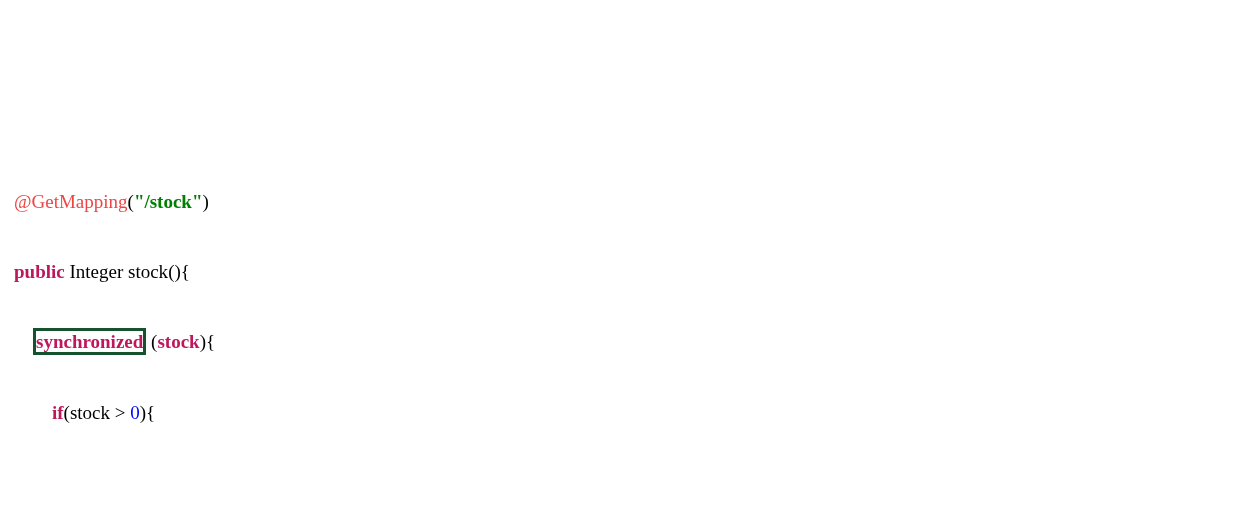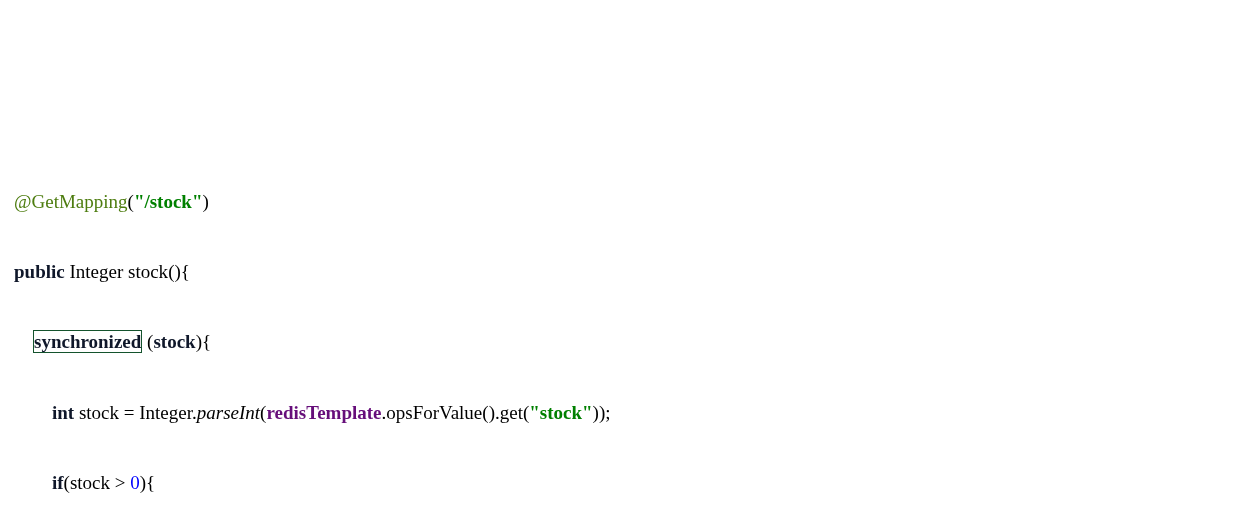--- a/index.html
+++ b/index.html
@@ -7,42 +7,41 @@
       padding: 8px 14px;
       background: #ffffff;
       font-family: "SimSun", "NSimSun", serif;
       font-size: 19px;
       line-height: 1.85;
       color: #000000;
       white-space: pre;
       position: relative;
     }
     .line { display: block; }
-    .annotation { color: #4d7c0f; }
-    .keyword { color: #0f172a; font-weight: bold; }
+    .annotation { color: #ef4444; }
+    .keyword { color: #be185d; font-weight: bold; }
     .string { color: #008000; font-weight: bold; }
     .number { color: #0000ff; }
     .instance-field { color: #660e7a; font-weight: bold; }
     .static-method { font-style: italic; }
     .boxed {
-      border: 1px solid #14532d;
+      border: 3px solid #14532d;
       padding: 0px 0px;
     }
     .paren { color: #000000; }
   </style>
 </head>
 <body>
 
 
 
 <div>
 <span class="line"><span class="annotation">@GetMapping</span><span class="paren">(</span><span class="string">"/stock"</span><span class="paren">)</span></span>
 <span class="line"><span class="keyword">public</span> <span>Integer</span> <span>stock</span>(){</span>
 <span class="line">    <span class="keyword boxed">synchronized</span> (<span class="keyword">stock</span>){</span>
-<span class="line">        <span class="keyword">int</span> <span>stock</span> = <span>Integer</span>.<span class="static-method">parseInt</span>(<span class="instance-field">redisTemplate</span>.<span>opsForValue</span>().<span>get</span>(<span class="string">"stock"</span>));</span>
 <span class="line">        <span class="keyword">if</span>(<span>stock</span> &gt; <span class="number">0</span>){</span>
 
 
 
 
 
 
 
 
 

